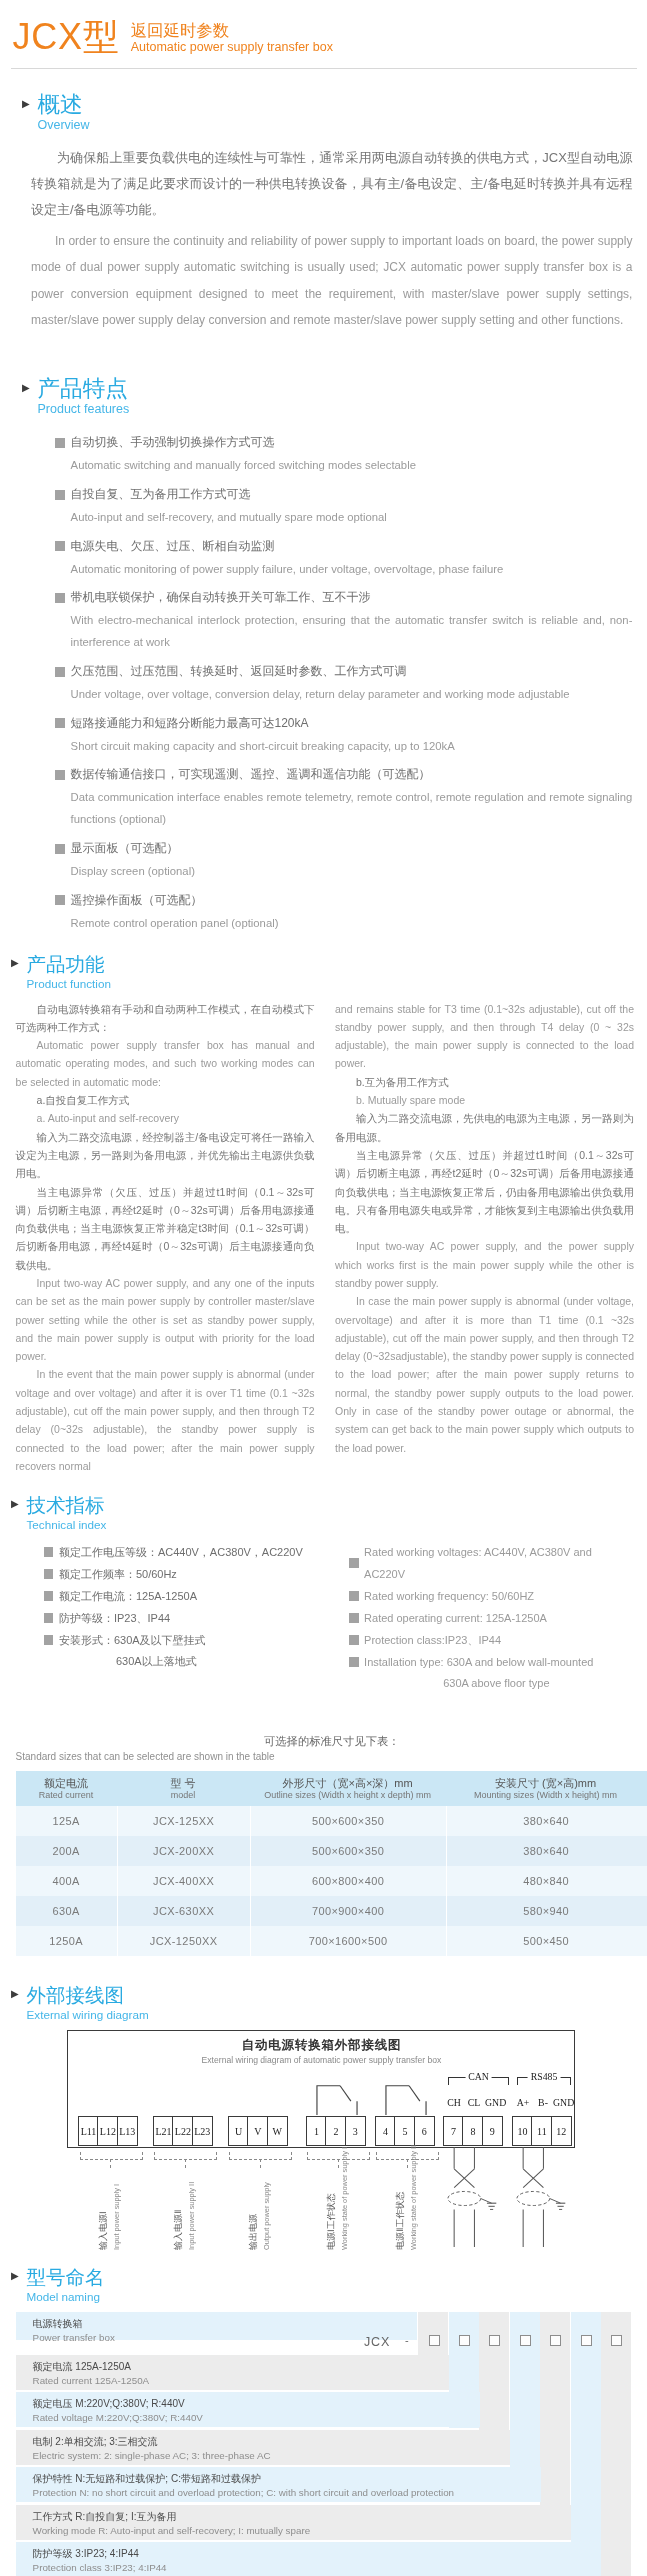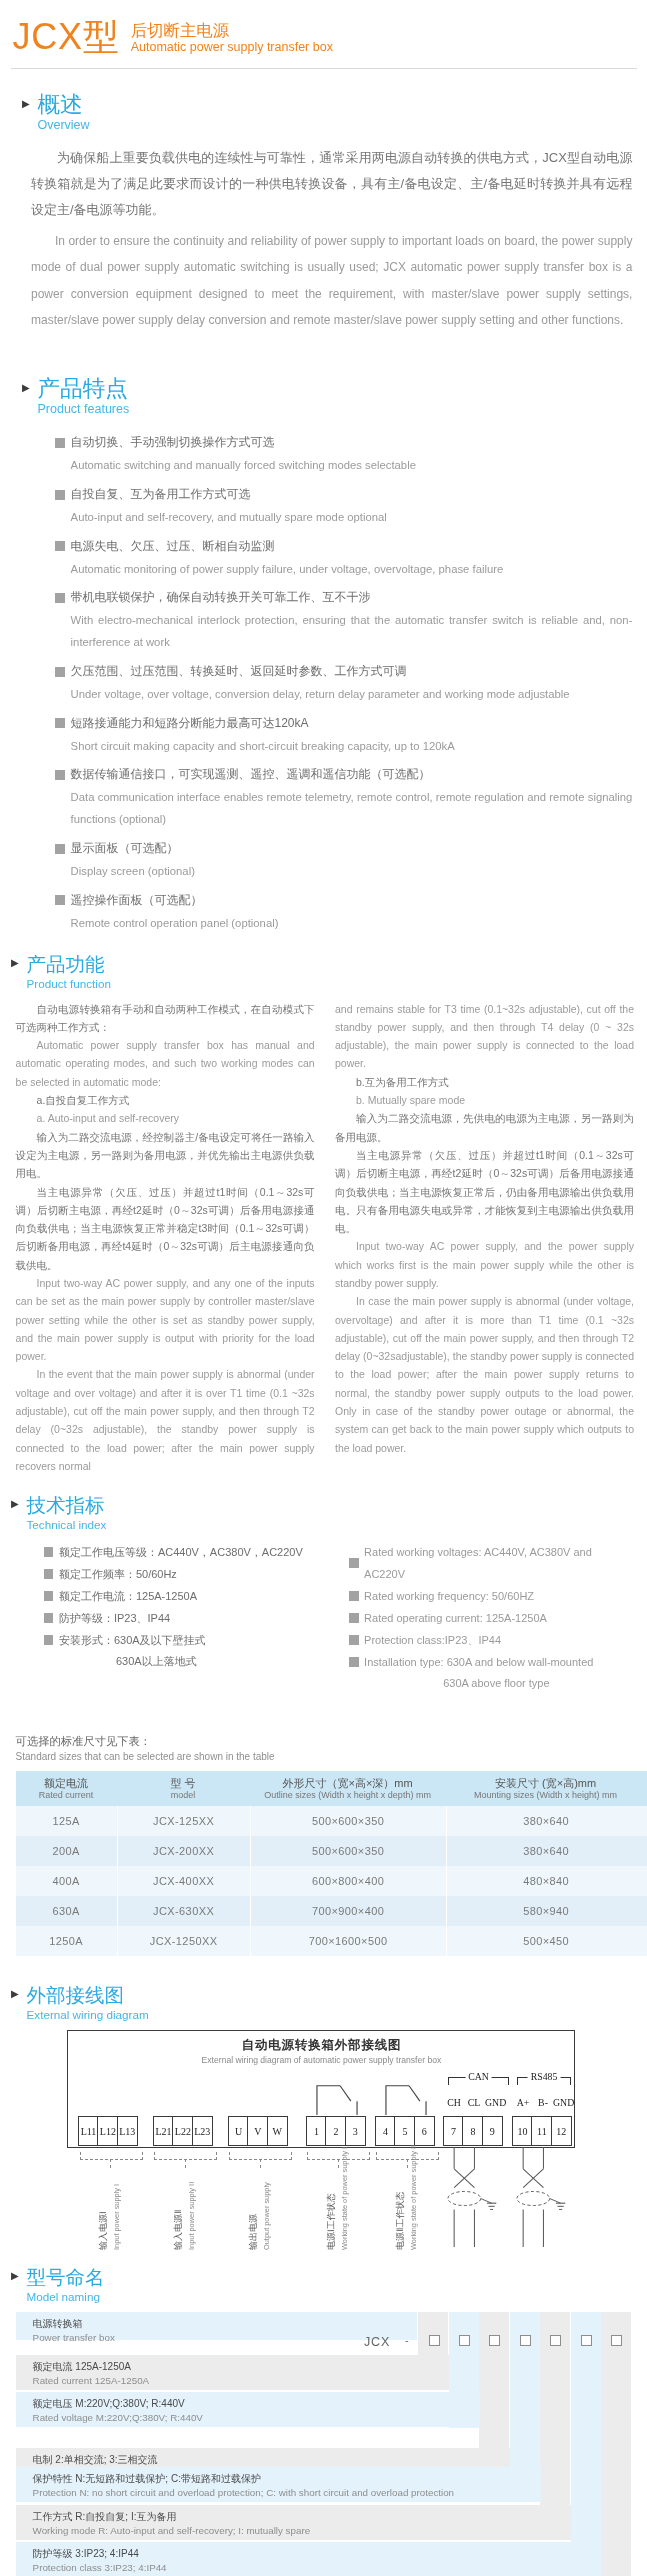--- a/index.html
+++ b/index.html
@@ -51,21 +51,21 @@
 
   
   .tech .t-line{display:flex;align-items:center;font-size:11px;line-height:22px;}
   .tech .t-line .sq{width:9.4px;height:9.4px;}
   .tech .left .txt{color:#6e6e6e;}
   .tech .right .txt{color:#9b9b9b;}
   .t-cont{margin-left:72px;font-size:11px;line-height:20px;color:#6e6e6e;}
   .tech .right .t-cont{margin-left:94px;color:#9b9b9b;}
 
   
-  .note-cn{margin:41px 0 0 15.6px;font-size:11.3px;color:#666;}
+  .note-cn{margin:41px 0 0 15.6px;font-size:11.3px;color:#666;text-align:center;}
   .note-en{margin:1.6px 0 0 15.6px;font-size:10px;color:#8f8f8f;}
   .tbl{margin:9.4px 1.6px 0 15.6px;width:631px;}
   .trow{display:grid;grid-template-columns:101px 133px 196px 200px;}
   .trow.head{background:#cbe7f5;}
   .trow.odd{background:#eff7fc;}
   .trow.even{background:#e2eff8;}
   .th{padding:5.5px 1.6px 4.7px 1.6px;text-align:center;}
   .th .hcn{color:#555;font-size:11px;line-height:13.3px;}
   .th .hen{color:#777;font-size:9px;line-height:11px;text-align:center;}
   .td{padding:0 1.6px;height:30px;display:flex;align-items:center;justify-content:center;
@@ -109,21 +109,21 @@
   .c-gray{background:#ececec;}
   .stripe{position:absolute;width:30px;top:0;}
   .nbox{position:absolute;top:23.4px;width:9.4px;height:9.4px;border:1.2px solid #8d8d8d;background:#fdfdfd;}
   .jcx{position:absolute;top:23.4px;left:364px;font-size:12.5px;color:#666;letter-spacing:0.8px;}
   .ndash{position:absolute;top:22.6px;left:405px;font-size:11px;color:#666;}
 
   
   .n0{top:0;height:28px;width:401px;}
   .n1{top:43px;height:35px;width:433px;}
   .n2{top:80px;height:35px;width:464px;}
-  .n3{top:136px;height:35px;width:494px;}
+  .n3{top:118px;height:35px;width:494px;}
   .n4{top:155px;height:35px;width:525px;}
   .n5{top:193px;height:35px;width:555px;}
   .n6{top:230px;height:35px;width:585px;}
   .s1{left:418px;height:78px;}
   .s2{left:449px;height:116px;}
   .s3{left:479px;height:153px;}
   .s4{left:510px;height:190px;}
   .s5{left:540px;height:228px;}
   .s6{left:571px;height:265px;}
   .s7{left:601px;height:303px;}
@@ -131,21 +131,21 @@
   .b5{left:550px;}.b6{left:581px;}.b7{left:611px;}
 </style>
 </head>
 <body>
 
 <div class="page">
 
   <header class="hd">
     <span class="hd-model">JCX型</span>
     <div class="hd-titles">
-      <div class="hd-cn">后切断主电源</div>
+      <div class="hd-cn">返回延时参数</div>
       <div class="hd-en">Automatic power supply transfer box</div>
     </div>
   </header>
   <div class="rule"></div>
 
   <div class="indent-big" style="margin-top:23.4px;">
     <div class="sec-head">
       <span class="arr">▶</span>
       <div>
         <div class="sh-cn">概述</div>

